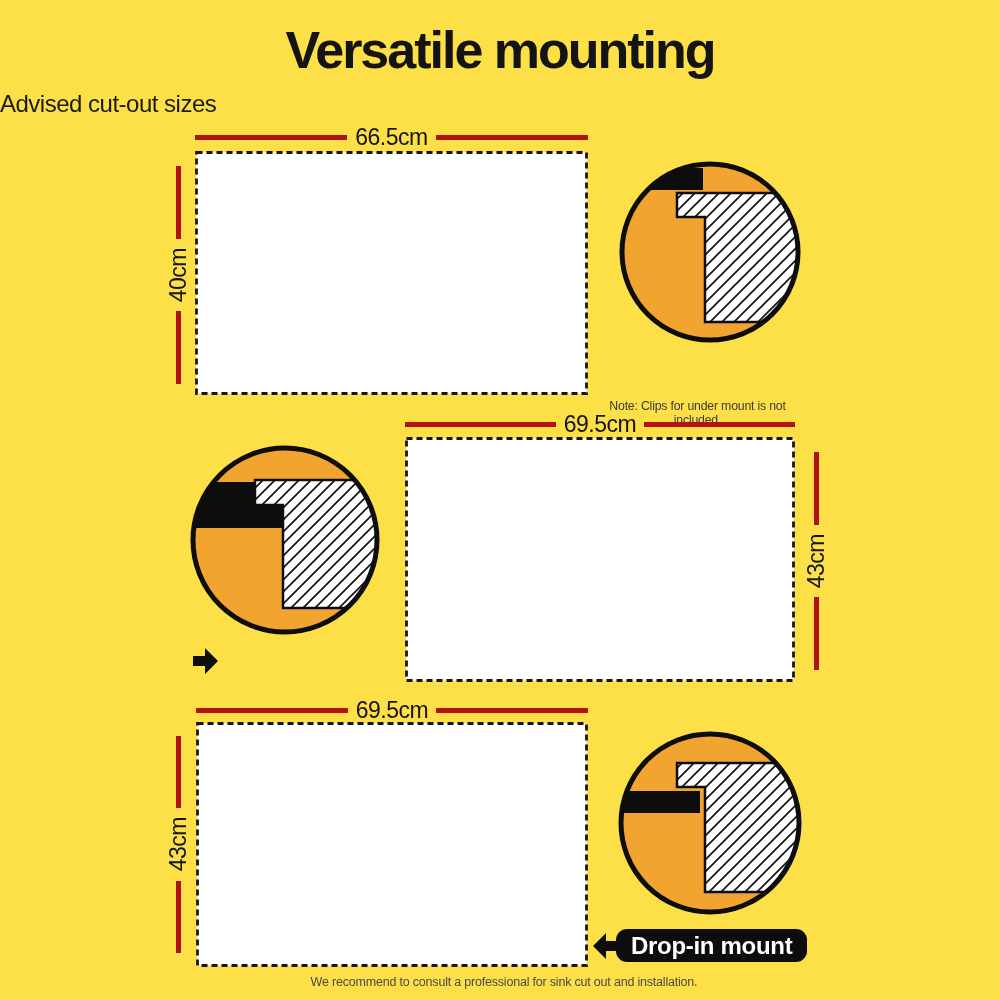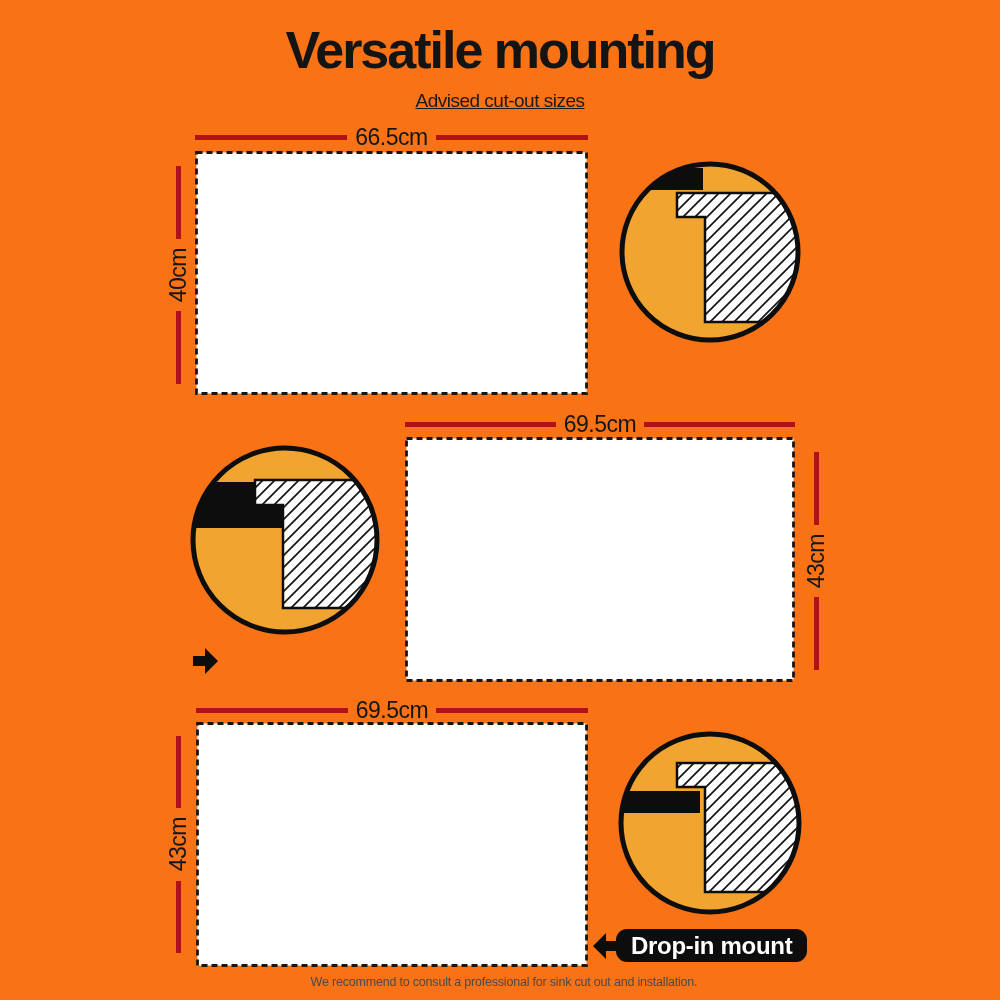--- a/index.html
+++ b/index.html
@@ -1,26 +1,26 @@
 <!DOCTYPE html>
 <html style="--orange: #F2A431; --red: #B01217;"><head>
 <meta charset="utf-8">
 <style>
   html,body{margin:0;padding:0;background:#fff;}
   #canvas{
-    position:relative;width:1000px;height:1000px;background:#f97316;overflow:hidden;
+    position:relative;width:1000px;height:1000px;background:#fde047;overflow:hidden;
     font-family:"Liberation Sans","DejaVu Sans",sans-serif;color:#161616;
   }
   .title{
     position:absolute;left:0;right:0;top:20px;text-align:center;
     font-size:52px;font-weight:800;letter-spacing:-2px;color:#141414;
   }
   .subtitle{
-    position:absolute;left:0;right:0;top:90px;text-align:center;
-    font-size:19px;font-weight:500;color:#1b1b1b;letter-spacing:-0.5px;text-decoration:underline;
+    position:absolute;left:0;right:0;top:90px;text-align:left;
+    font-size:24px;font-weight:500;color:#1b1b1b;letter-spacing:-0.5px;
   }
   
   .hdim{position:absolute;display:flex;align-items:center;height:28px;}
   .hline{flex:1;height:5px;background:var(--red,#B01217);}
   .dimlabel{font-size:23px;font-weight:500;color:#161616;letter-spacing:-0.5px;white-space:nowrap;}
   .hdim .dimlabel{margin:0 8px;}
   .vdim{position:absolute;display:flex;flex-direction:column;align-items:center;width:28px;}
   .vline{flex:1;width:5px;background:var(--red,#B01217);}
   .vlabel{writing-mode:vertical-rl;transform:rotate(180deg);margin:9px 0;}
   
@@ -86,20 +86,21 @@
           <circle cx="91" cy="91" r="88"></circle>
         </clipPath>
       </defs>
     <circle class="cbg" cx="91" cy="91" r="88"></circle>
     <g clip-path="url(#clip1)">
       <polygon class="counter" points="58,32 200,32 200,161 86,161 86,56 58,56"></polygon>
       <rect class="rim" x="-6" y="7" width="90" height="22"></rect>
     </g>
     <circle class="cring" cx="91" cy="91" r="88"></circle>
   </svg>
+  <div class="note" style="left:590px;top:399px;width:215px">Note: Clips for under mount is not included.</div>
 
   <div class="hdim" style="left:405px;top:410px;width:390px">
     <span class="hline"></span>
     <span class="dimlabel">69.5cm</span>
     <span class="hline"></span>
   </div>
   <svg class="cutout" style="left:405px;top:437px" width="390" height="245">
     <rect x="1.5" y="1.5" width="387" height="242" stroke-dasharray="6 4"></rect>
   </svg>
   <div class="vdim" style="left:802px;top:452px;height:218px">

